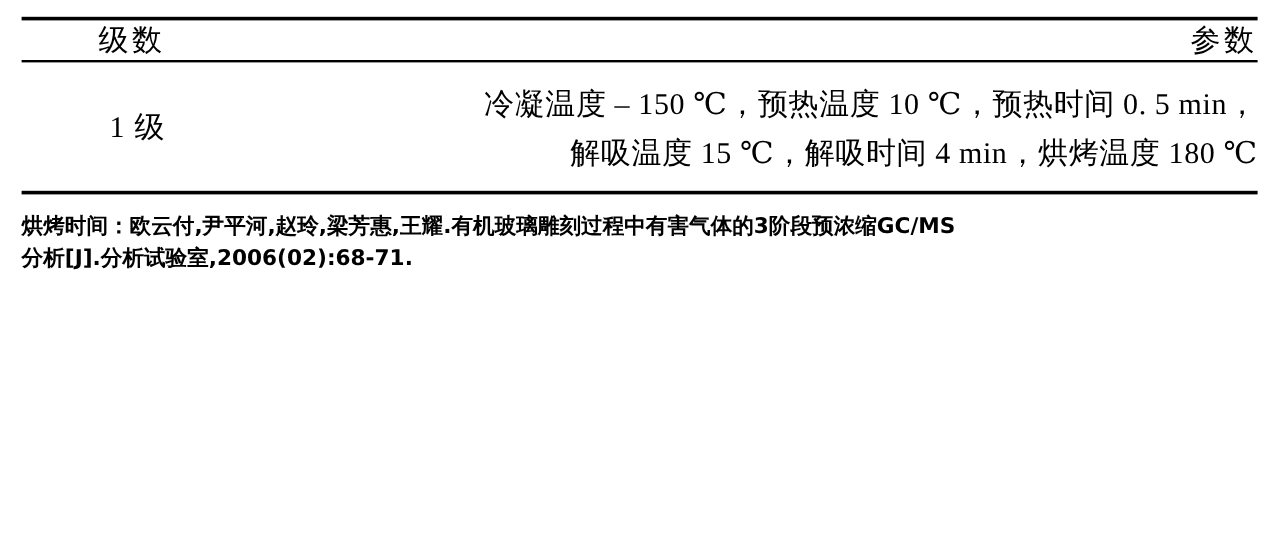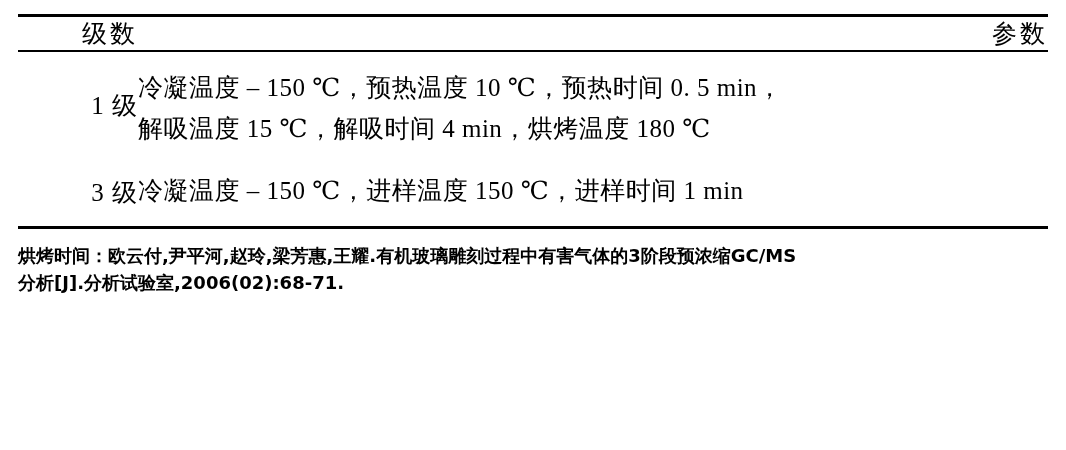--- a/index.html
+++ b/index.html
@@ -59,20 +59,21 @@
     font-size: 25px;
     vertical-align: middle;
     letter-spacing: 1px;
   }
   .param-cell {
     font-size: 25px;
     line-height: 1.62;
     vertical-align: middle;
     padding: 14px 0 14px 24px;
     letter-spacing: 0.5px;
+    text-align: right;
   }
   .row-1 .param-cell,
   .row-2 .param-cell {
     padding-top: 16px;
     padding-bottom: 10px;
   }
   .row-3 .param-cell {
     padding-top: 12px;
     padding-bottom: 14px;
   }
@@ -119,26 +120,20 @@
       <col>
     </colgroup>
     <tbody>
         <tr class="row-1">
       <td class="level-cell">1 级</td>
       <td class="param-cell">
         <span class="param-line">冷凝温度 – 150 ℃，预热温度 10 ℃，预热时间 0. 5 min，</span><br>
         <span class="param-line">解吸温度 15 ℃，解吸时间 4 min，烘烤温度 180 ℃</span>
       </td>
     </tr>
-    <tr class="row-3">
-      <td class="level-cell">3 级</td>
-      <td class="param-cell">
-        <span class="param-line">冷凝温度 – 150 ℃，进样温度 150 ℃，进样时间 1 min</span>
-      </td>
-    </tr>
   </tbody>
     </table>
 
   <div class="rule-bottom"></div>
 
   <div class="ref">
     <span class="ref-line">烘烤时间：欧云付,尹平河,赵玲,梁芳惠,王耀.有机玻璃雕刻过程中有害气体的3阶段预浓缩GC/MS</span>
     <span class="ref-line">分析[J].分析试验室,2006(02):68-71.</span>
   </div>
 

